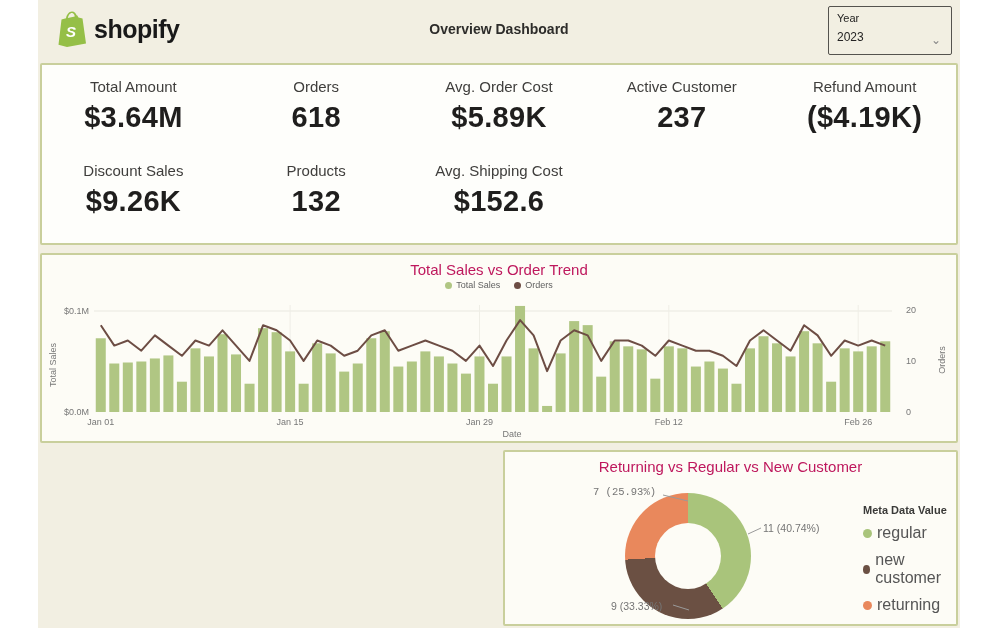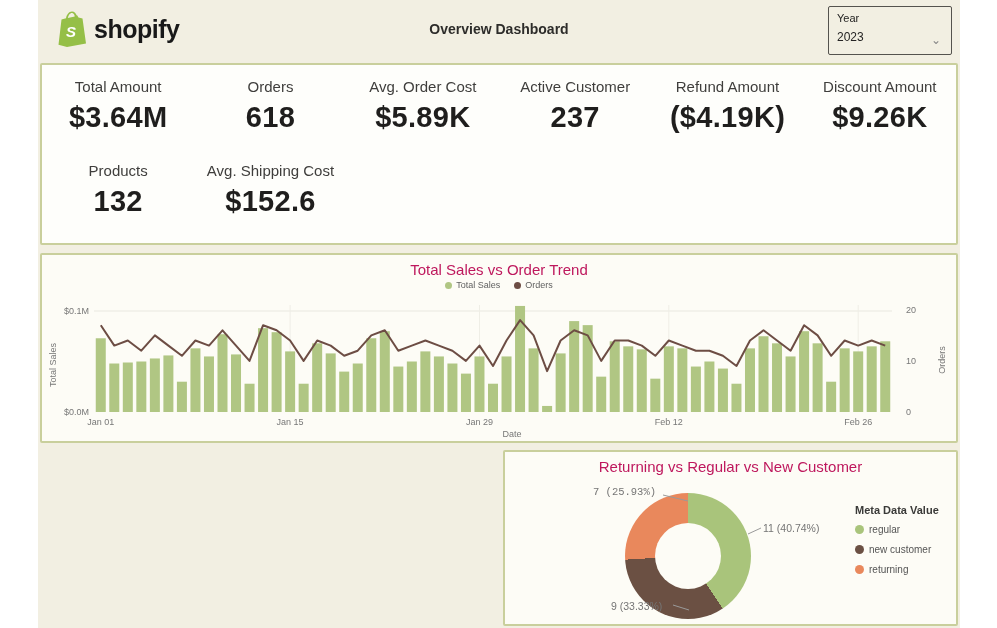--- a/index.html
+++ b/index.html
@@ -18,21 +18,21 @@
   
   .panel { position:absolute; background:#fdfcf6; border:2px solid #c9cf9c; border-radius:2px; }
   #kpi-panel   { left:2px;  top:63px;  width:918px; height:182px; background:#fefefb; }
   #chart-panel { left:2px;  top:253px; width:918px; height:190px; }
   #map-panel   { left:2px;  top:450px; width:455px; height:176px; }
   #donut-panel { left:465px; top:450px; width:455px; height:176px; }
 
   .panel-title { text-align:center; font-size:15px; color:#be185d; padding-top:6px; }
 
   
-  #kpi-grid { display:grid; grid-template-columns:repeat(6,1fr); grid-template-rows:84px 84px; padding-top:10px; }
+  #kpi-grid { display:grid; grid-template-columns:repeat(5,1fr); grid-template-rows:84px 84px; padding-top:10px; }
   .kpi { text-align:center; }
   .kpi .klabel { font-size:15px; color:#3f3e3c; margin-top:3px; }
   .kpi .kvalue { font-size:29px; font-weight:bold; color:#1f1e1d; margin-top:6px; letter-spacing:0.3px; }
 
   
   #combo-legend { display:flex; justify-content:center; gap:14px; margin-top:2px; font-size:9px; color:#616161; }
   #combo-legend .litem { display:flex; align-items:center; gap:4px; cursor:pointer; }
   #combo-legend .dot { width:7px; height:7px; border-radius:50%; display:inline-block; }
   #combo-svg { position:absolute; left:0; top:0; width:914px; height:186px; }
 
@@ -44,23 +44,23 @@
   #zoom-out { top:142px; }
 
   
   #donut { position:absolute; left:120px; top:41px; width:126px; height:126px; border-radius:50%; }
   #donut-hole { position:absolute; left:150px; top:71px; width:66px; height:66px; border-radius:50%; background:#fdfcf6; }
   .callout { position:absolute; font-size:10.5px; color:#757575; white-space:nowrap; }
   #callout-regular { left:258px; top:70px; }
   #callout-new     { left:106px; top:148px; }
   #callout-returning { left:88px; top:34px;font-family:Liberation Mono, monospace; }
   #connector-svg { position:absolute; left:0; top:0; width:451px; height:172px; pointer-events:none; }
-  #donut-legend { position:absolute; left:350px; top:52px; }
+  #donut-legend { position:absolute; left:358px; top:52px; }
   #donut-legend .ltitle { font-size:11px; font-weight:bold; color:#3a3a38; margin-bottom:8px; }
-  #donut-legend .litem { display:flex; align-items:center; gap:5px; font-size:10px; color:#555; margin-bottom:9px; cursor:pointer; }
+  #donut-legend .litem { display:flex; align-items:center; gap:5px; font-size:16px; color:#555; margin-bottom:9px; cursor:pointer; }
   #donut-legend .dot { width:9px; height:9px; border-radius:50%; display:inline-block; }
 
   svg text { font-family:"Liberation Sans", sans-serif; }
 </style>
 </head>
 <body>
 
 <div id="canvas">
 
   <div id="logo">
@@ -98,21 +98,21 @@
       </div>
       <div class="kpi">
         <div class="klabel">Active Customer</div>
         <div class="kvalue">237</div>
       </div>
       <div class="kpi">
         <div class="klabel">Refund Amount</div>
         <div class="kvalue">($4.19K)</div>
       </div>
       <div class="kpi">
-        <div class="klabel">Discount Amount</div>
+        <div class="klabel">Discount Sales</div>
         <div class="kvalue">$9.26K</div>
       </div>
       <div class="kpi">
         <div class="klabel">Products</div>
         <div class="kvalue">132</div>
       </div>
       <div class="kpi">
         <div class="klabel">Avg. Shipping Cost</div>
         <div class="kvalue">$152.6</div>
       </div>

